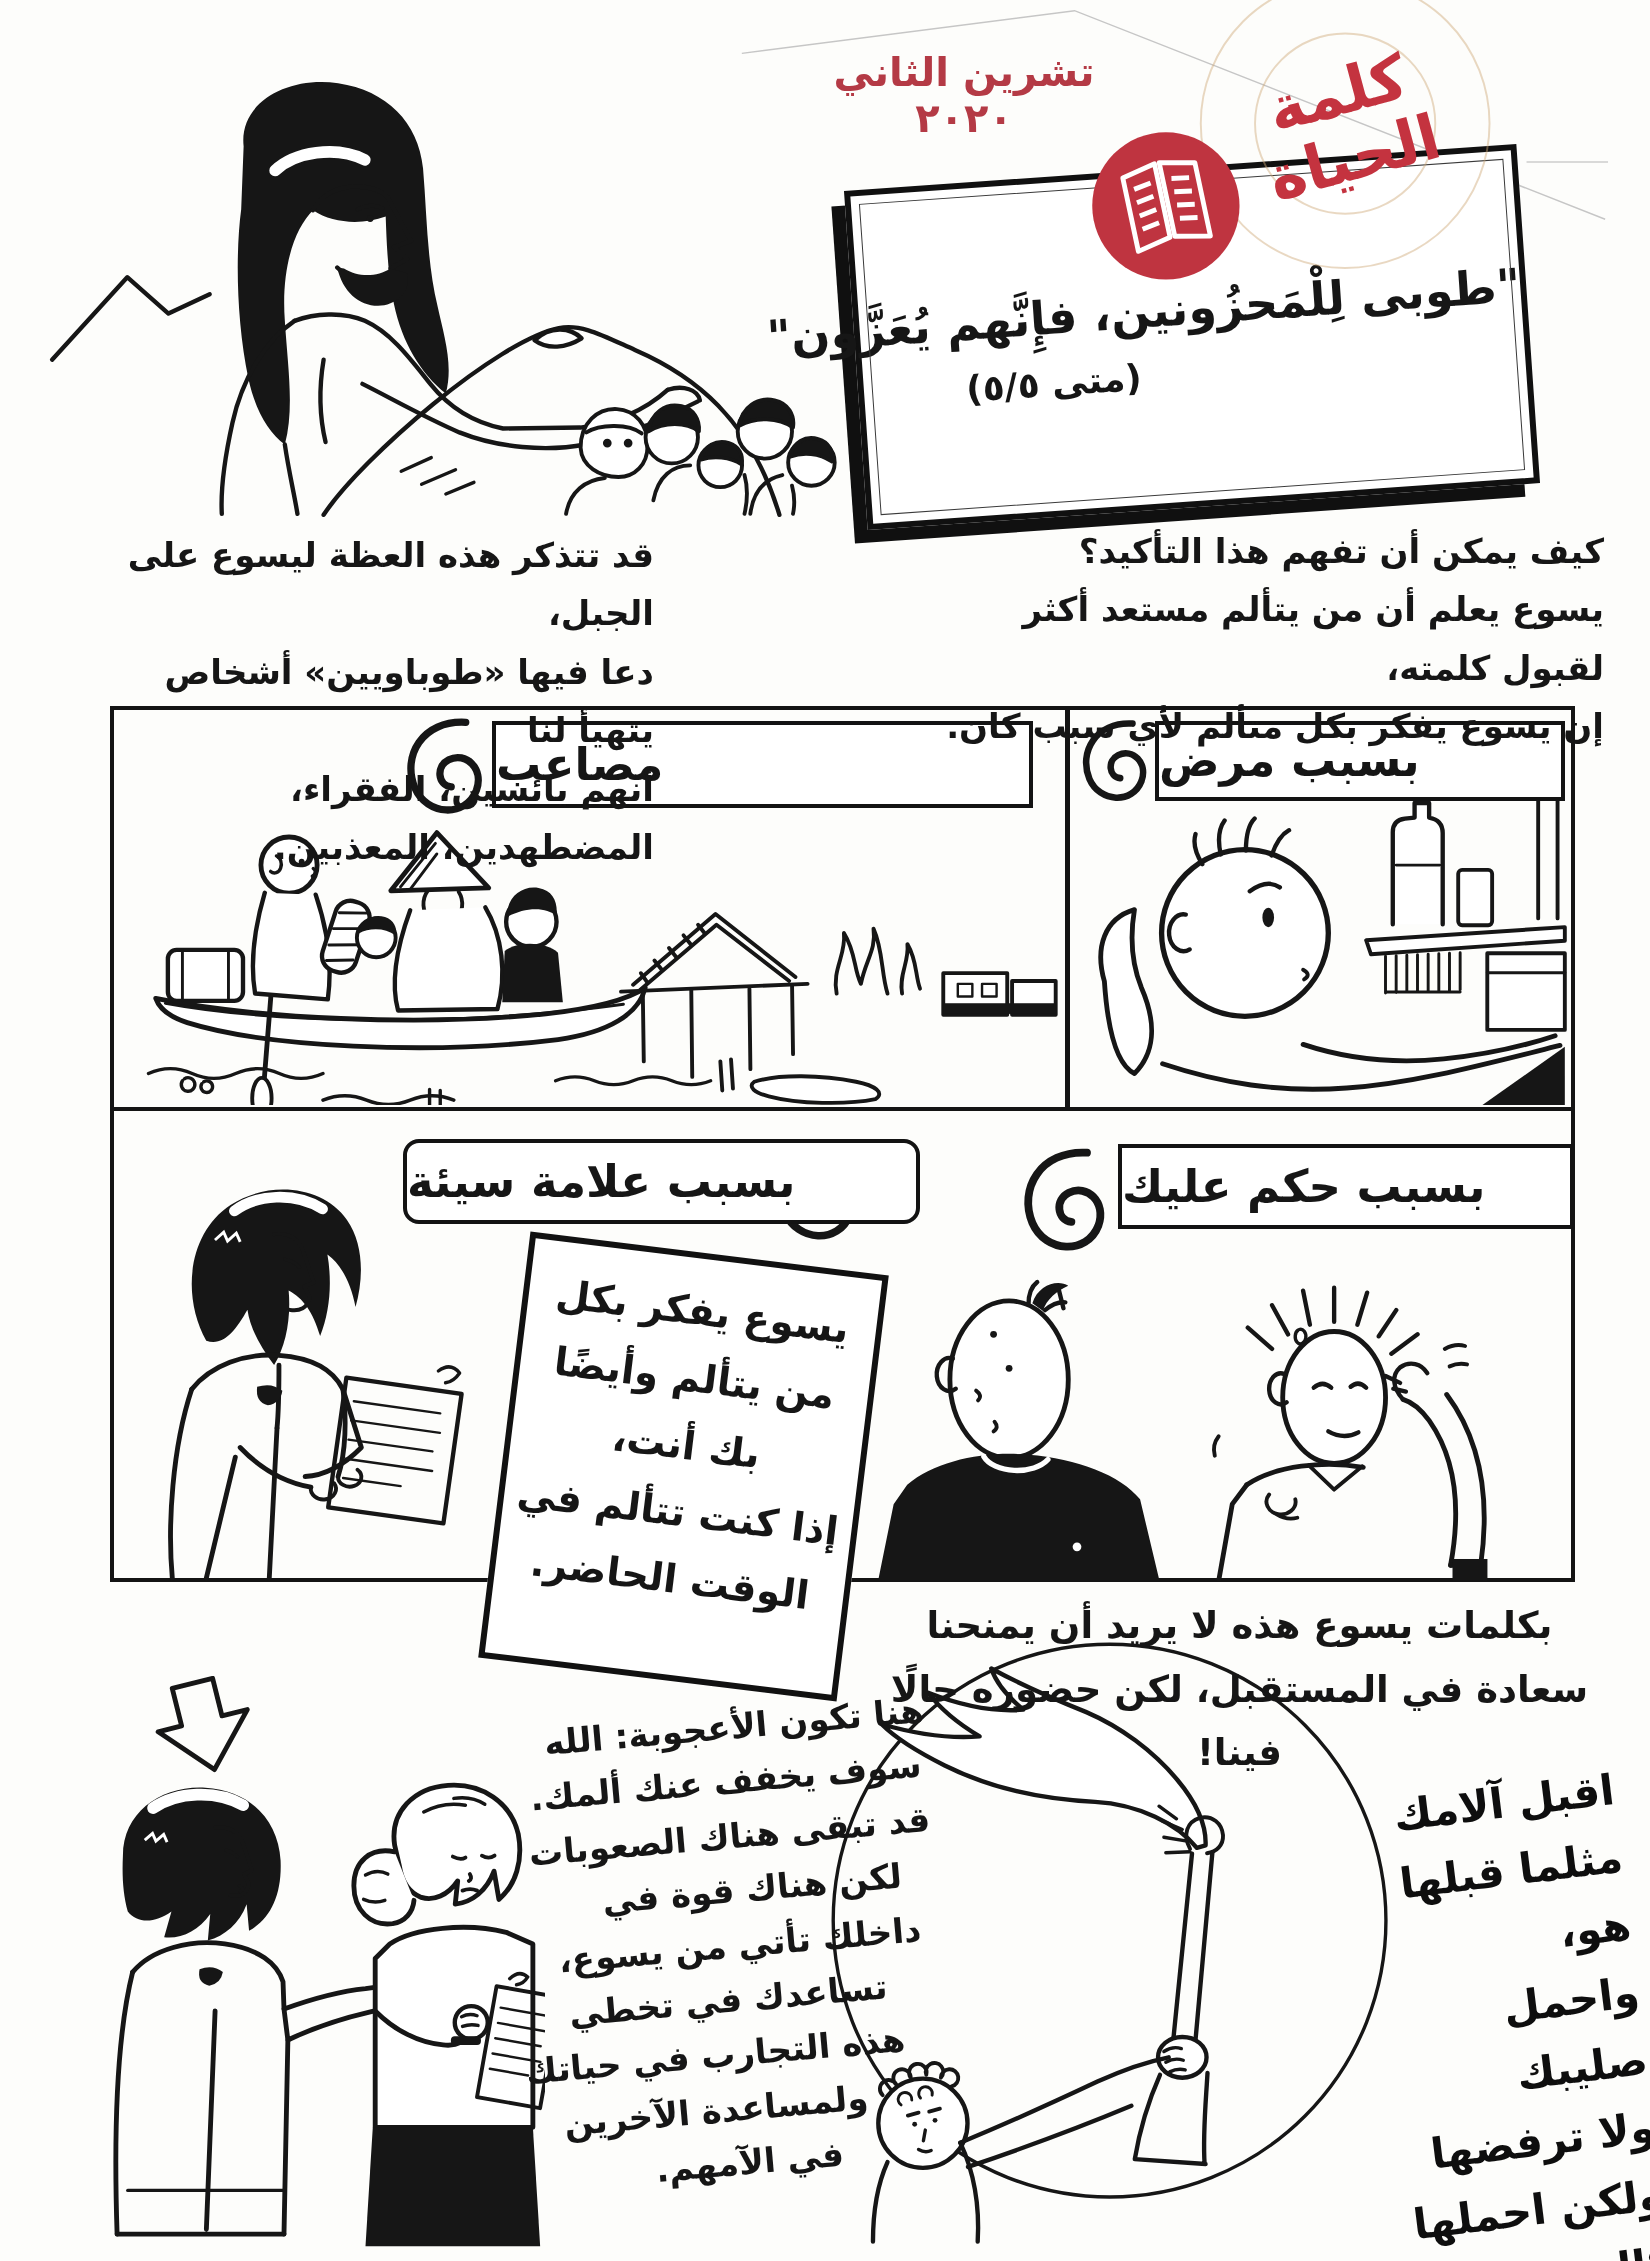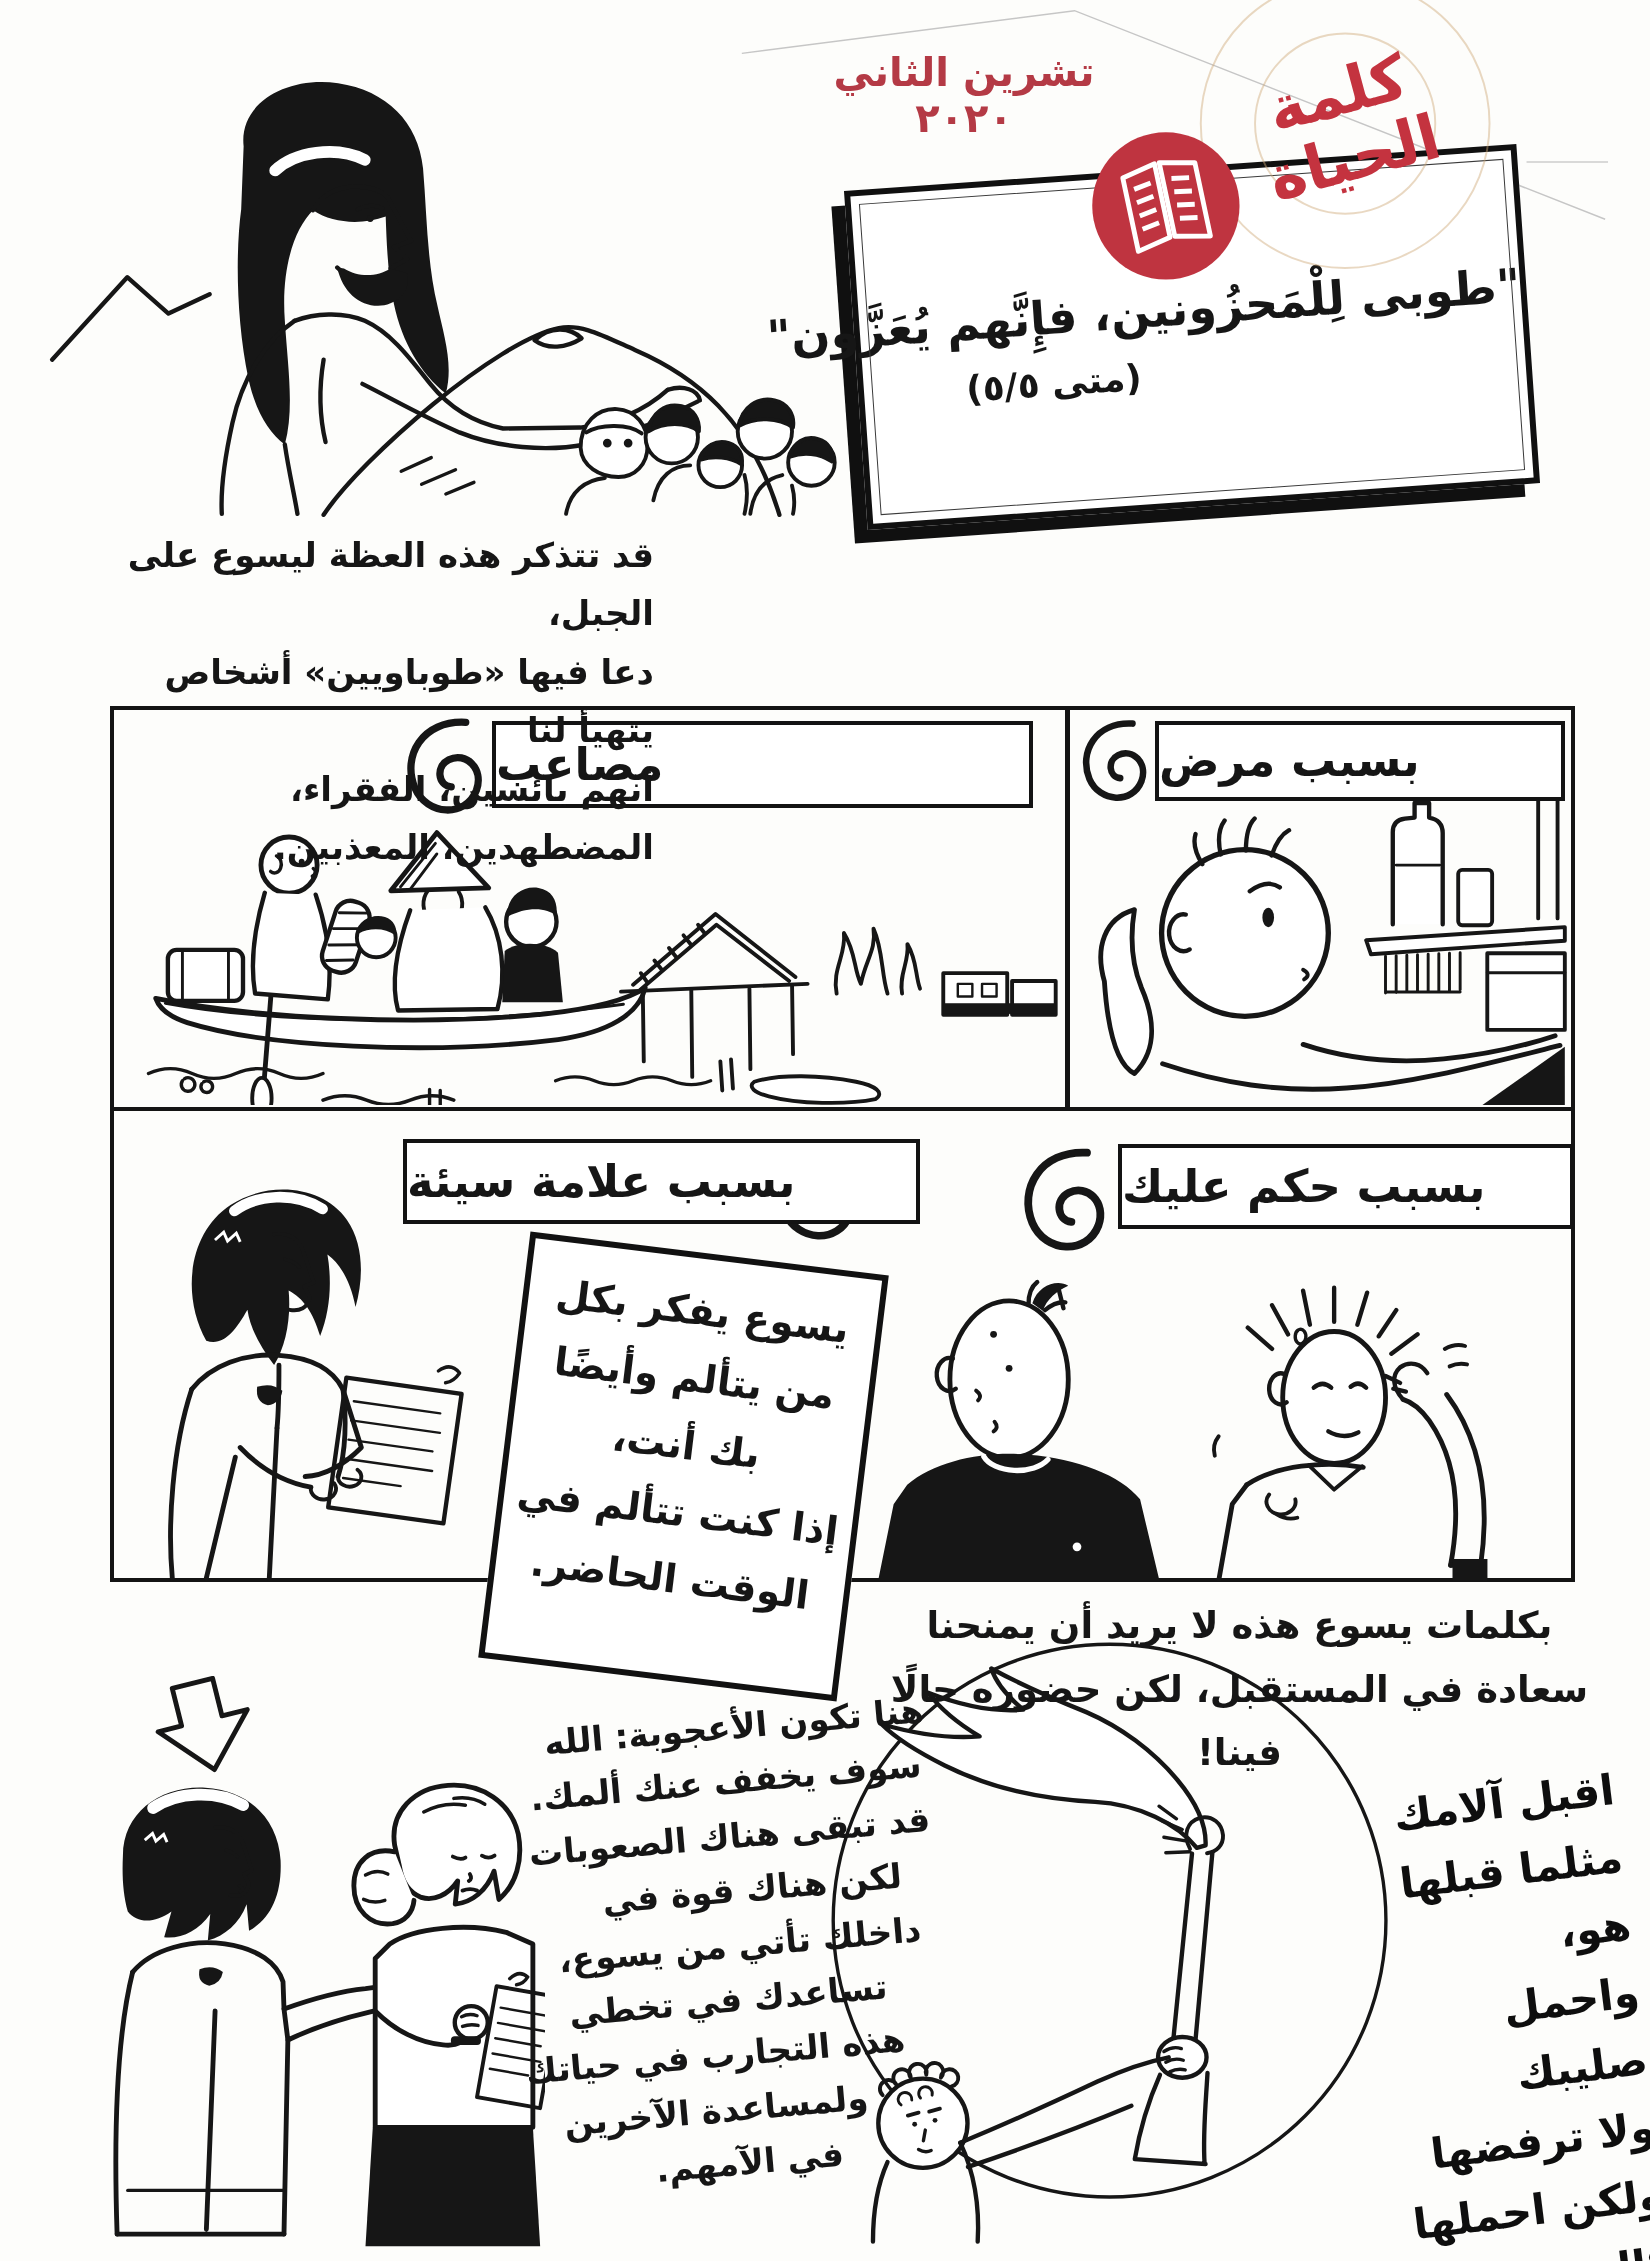--- a/index.html
+++ b/index.html
@@ -120,20 +120,25 @@
       <path d="M1398,846 C1404,818 1430,804 1456,812 C1476,818 1486,836 1482,856 C1458,840 1424,838 1398,846 Z" fill="#161616"></path>
       <circle cx="1530" cy="788" r="56" fill="#fff"></circle>
       <path d="M1478,776 C1482,738 1516,716 1550,724 C1578,730 1592,754 1588,780 C1558,758 1510,758 1478,776 Z" fill="#161616"></path>
       <path d="M1500,958 C1506,912 1530,886 1566,878"></path>
       <circle cx="1626" cy="852" r="48" fill="#fff"></circle>
       <path d="M1582,840 C1588,810 1614,796 1640,804 C1662,810 1672,830 1668,850 C1642,832 1608,830 1582,840 Z" fill="#161616"></path>
       <path d="M1488,878 q10,36 0,80 M1586,900 q8,30 2,58"></path>
     </g>
   </svg>
 
+  <div class="abs para para-right">
+      <div>كيف يمكن أن تفهم هذا التأكيد؟</div>
+      <div>يسوع يعلم أن من يتألم مستعد أكثر لقبول كلمته،</div>
+      <div>إن يسوع يفكر بكل متألم لأي سبب كان.</div>
+    </div>
   <div class="abs para para-left">
       <div>قد تتذكر هذه العظة ليسوع على الجبل،</div>
       <div>دعا فيها «طوباويين» أشخاص يتهيأ لنا</div>
       <div>أنهم يائسين، الفقراء، المضطهدين، المعذبين.</div>
     </div>
 
   <div class="abs frame">
     <div class="abs vdiv"></div>
     <div class="abs hdiv"></div>
 
@@ -149,21 +154,21 @@
     <svg class="abs" style="left:895px;top:429px;width:104px;height:121px;" viewBox="0 0 200 230">
       <path d="M150,25 C60,20 18,95 45,160 C70,218 150,222 172,165 C188,120 150,85 115,102 C88,115 92,155 120,158" class="ink" stroke-width="15"></path>
     </svg>
 
     <div class="abs label-box" style="left:378px;top:10.7px;width:541px;height:87px;">
       <span>مصاعب</span>
     </div>
     <div class="abs label-box" style="left:1041px;top:10.7px;width:410px;height:80px;">
       <span>بسبب مرض</span>
     </div>
-    <div class="abs label-box" style="left:289px;top:429px;width:517px;height:85px;">
+    <div class="abs label-box" style="left:289px;top:429px;width:517px;height:85px;border-radius:16px;">
       <span>بسبب علامة سيئة</span>
     </div>
     <div class="abs label-box" style="left:1004px;top:434px;width:456px;height:85px;">
       <span>بسبب حكم عليك</span>
     </div>
 
     <svg class="abs" style="left:4.9px;top:80px;width:941px;height:315px;" viewBox="0 0 1940 650">
       <g class="ink" stroke-width="10">
         <path d="M75,430 C280,472 620,488 880,462 C985,450 1050,432 1085,408 C1072,462 1010,500 905,515 C640,548 300,530 140,480 C100,467 82,450 75,430 Z" fill="#fff"></path>
         <path d="M95,440 C300,478 680,492 1040,442" stroke-width="6"></path>

